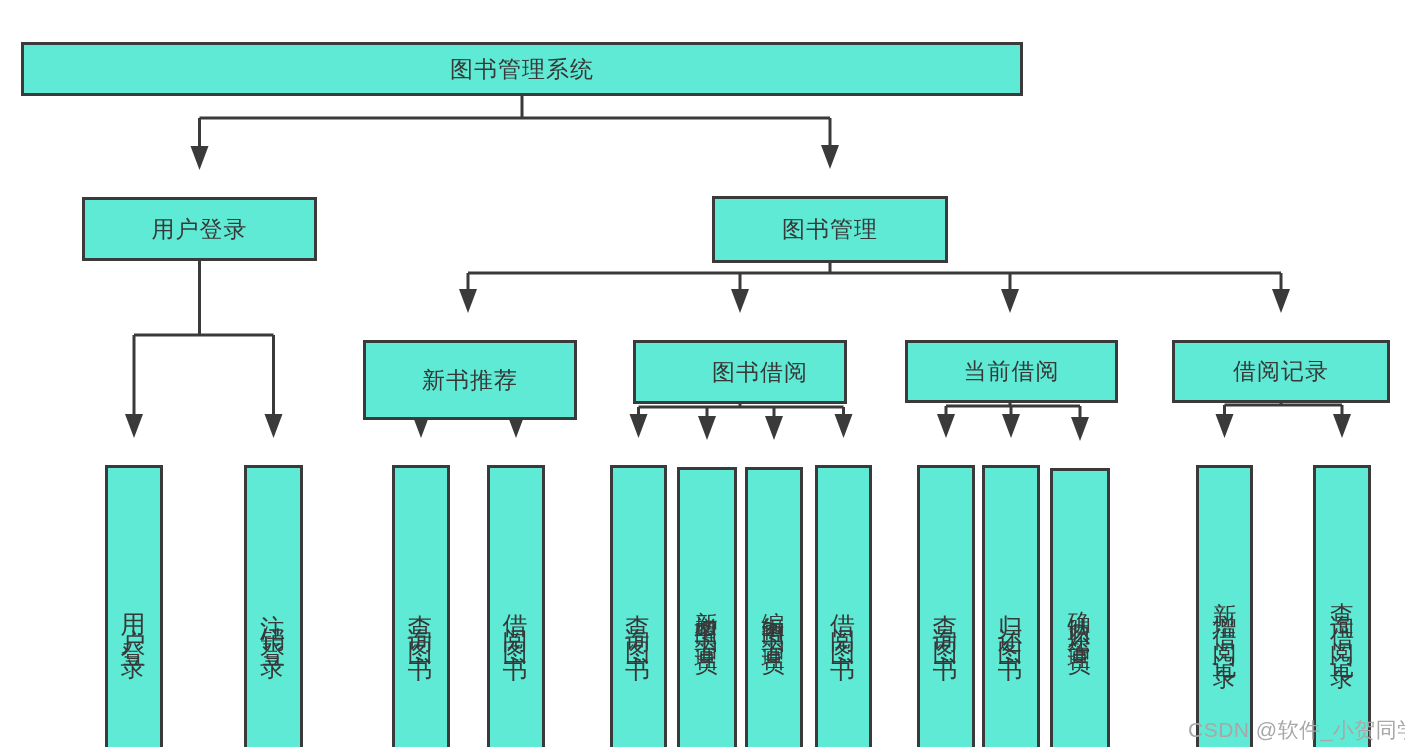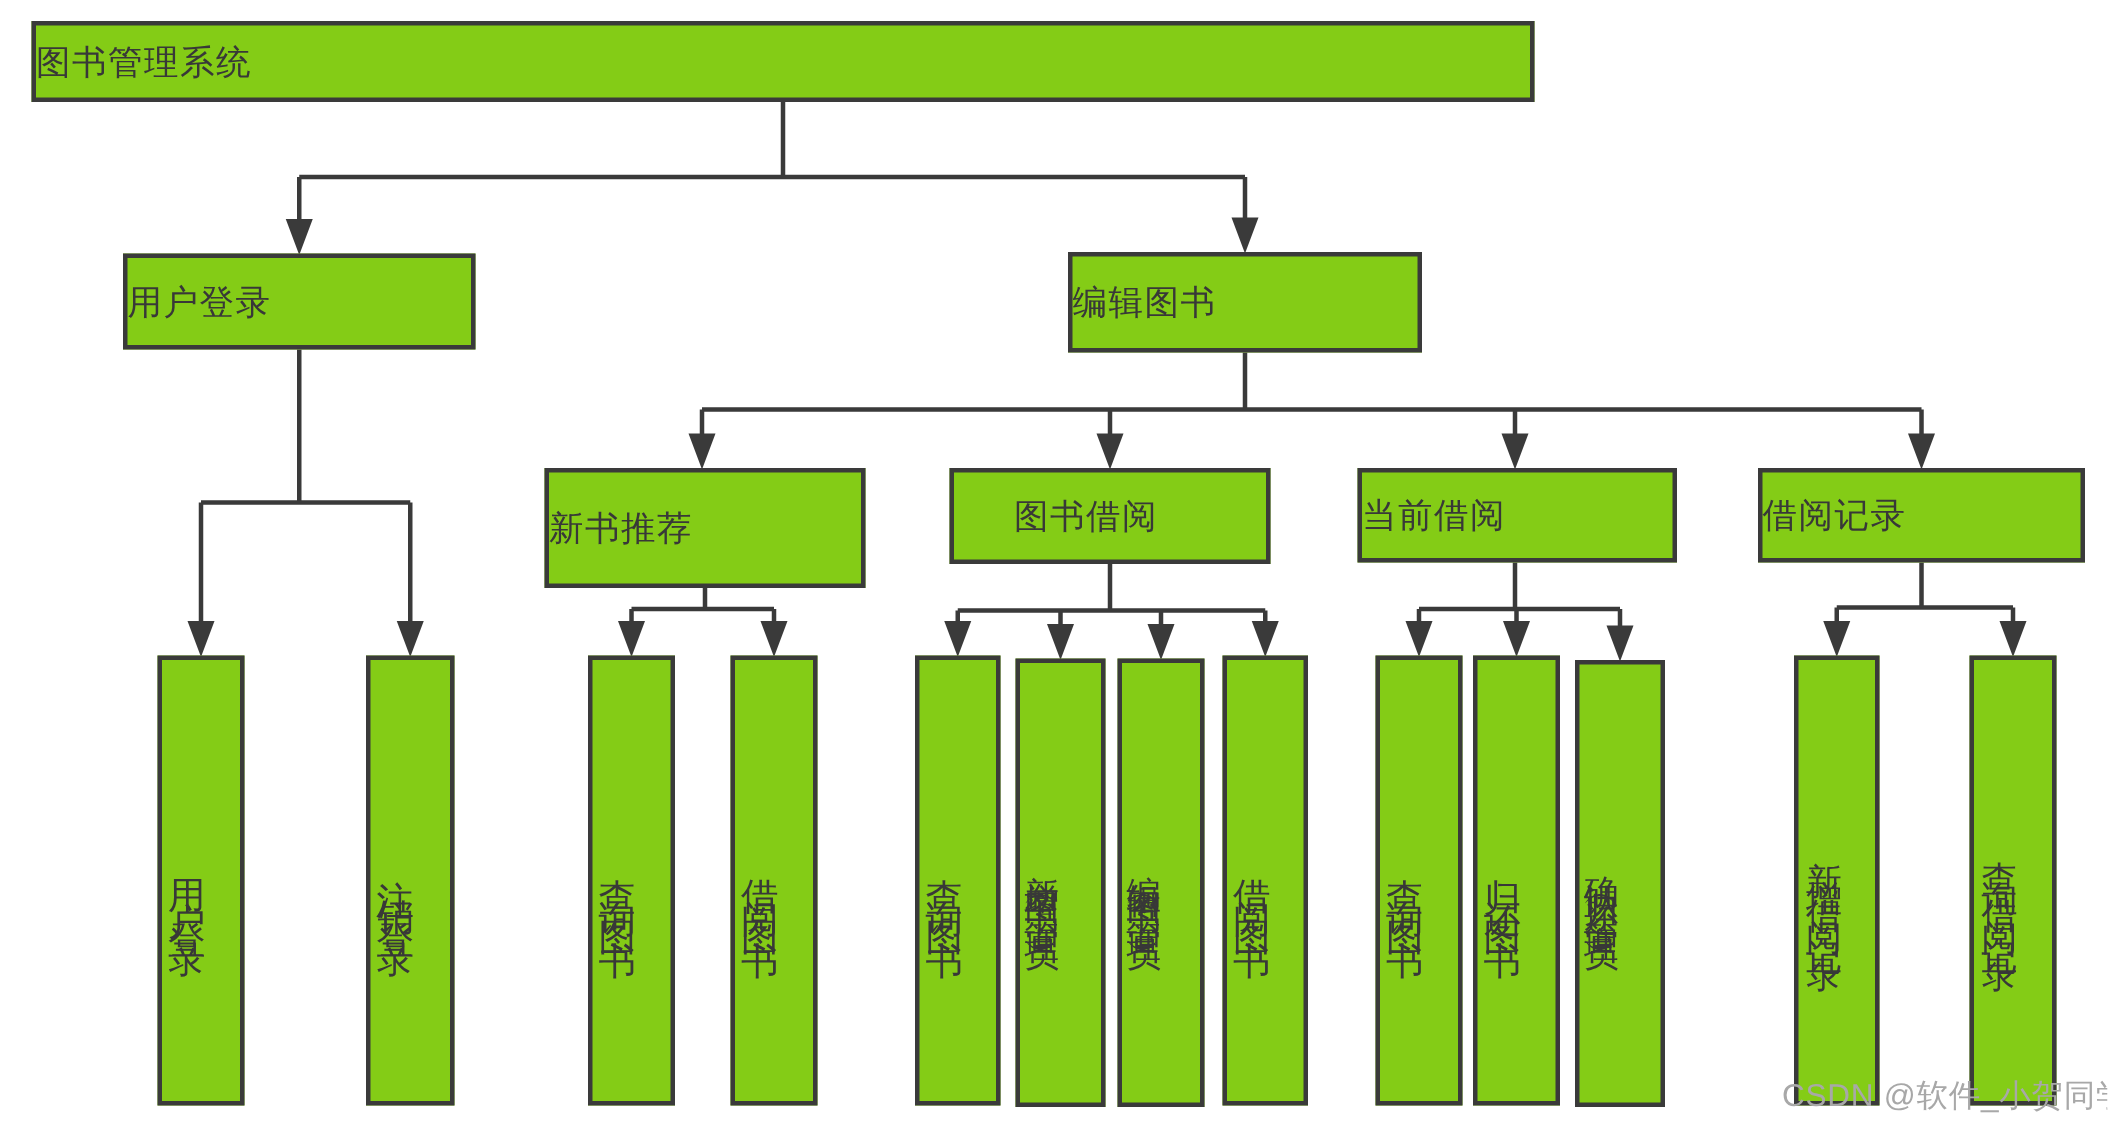--- a/index.html
+++ b/index.html
@@ -13,25 +13,26 @@
   }
   #connectors {
     position: absolute;
     left: 0; top: 0;
     width: 1405px; height: 747px;
   }
   .box {
     position: absolute;
     box-sizing: border-box;
     border: 3px solid #3a3a3a;
-    background: #84cc16;
+    background: #5eead4;
     display: flex;
     align-items: center;
-    justify-content: flex-start;
+    justify-content: center;
     color: #383838;
+    margin-top: 28px;
   }
   .hbox { font-size: 23px; letter-spacing: 1px; }
   .vbox span {
     writing-mode: vertical-rl;
     text-orientation: mixed;
     white-space: nowrap;
   }
   .v4 span { font-size: 25px; letter-spacing: 14px; margin-top: 14px; }
   .v6 span { font-size: 24px; letter-spacing: 13px; margin-top: 13px; }
   .v9 span { font-size: 23px; letter-spacing: 6px; margin-top: 6px; }
@@ -98,21 +99,21 @@
   </svg>
 
   <div class="box hbox" style="left:21px; top:14px; width:1002px; height:54px;">
     <span>图书管理系统</span>
   </div>
 
   <div class="box hbox" style="left:82px; top:169px; width:235px; height:64px;">
     <span>用户登录</span>
   </div>
   <div class="box hbox" style="left:712px; top:168px; width:236px; height:67px;">
-    <span>编辑图书</span>
+    <span>图书管理</span>
   </div>
 
   <div class="box hbox" style="left:363px; top:312px; width:214px; height:80px;">
     <span>新书推荐</span>
   </div>
   <div class="box hbox" style="left:633px; top:312px; width:214px; height:64px;padding-left:40px;">
     <span>图书借阅</span>
   </div>
   <div class="box hbox" style="left:905px; top:312px; width:213px; height:63px;">
     <span>当前借阅</span>

